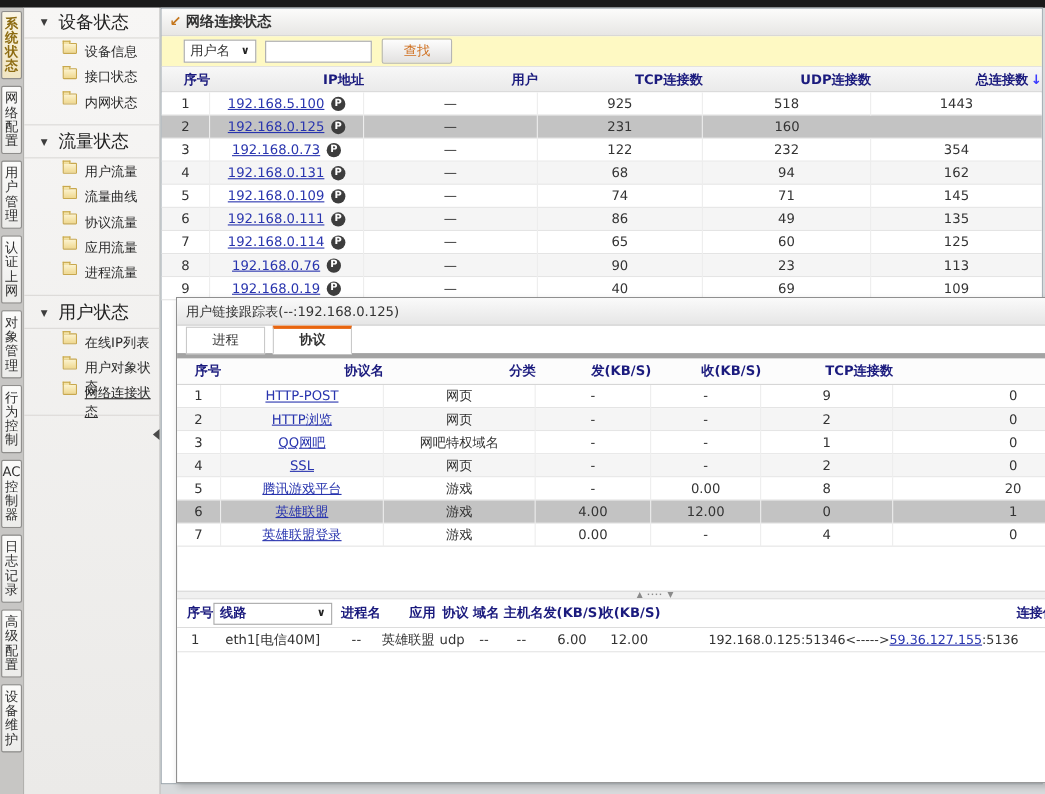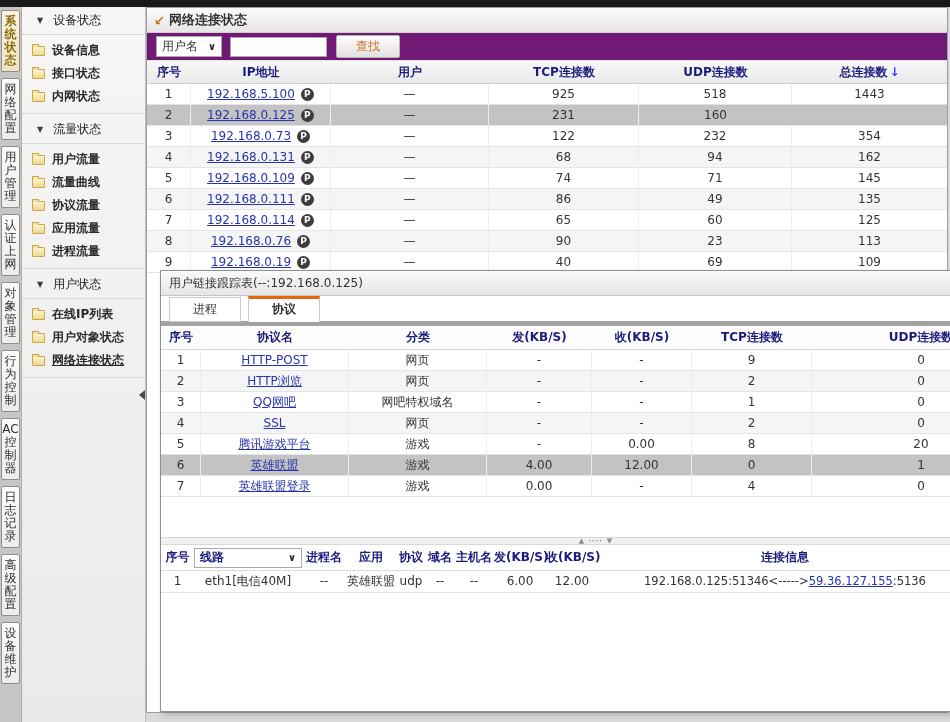--- a/index.html
+++ b/index.html
@@ -15,43 +15,43 @@
   .vtab { width:19px; margin:0 auto 6px; background:linear-gradient(#fbfbfa,#ececea); border:1px solid #8f8e8c; border-radius:2px; padding:4px 0; display:flex; flex-direction:column; align-items:center; cursor:pointer; }
   .vtab .seg { line-height:13px; font-size:12px; color:#2f2f2f; white-space:nowrap; }
   .vtab.active { background:linear-gradient(#faf5e4,#f0e5c2); }
   .vtab.active .seg { color:#8d6c12; font-weight:bold; }
 
   
   .sidebar { position:absolute; left:22px; top:7px; width:124px; height:715px; background:linear-gradient(#f7f6f5,#ebeae8); border-right:1px solid #c2c0bd; }
   .sgroup { border-bottom:1px solid #dbd9d6; padding-bottom:5px; margin-bottom:2px; }
   .sgroup-header { display:flex; align-items:center; height:28px; padding-left:15px; border-bottom:1px solid #dbd9d6; margin-bottom:4px; cursor:pointer; }
   .sgroup-arrow { font-size:8px; color:#3c3c3c; margin-right:10px; }
-  .sgroup-label { font-size:12px; color:#222; }
-  .sitem { display:flex; align-items:center; height:23px; padding-left:10px; cursor:pointer;font-weight:bold; }
+  .sgroup-label { font-size:16px; color:#222; }
+  .sitem { display:flex; align-items:flex-start; height:23px; padding-left:35px; cursor:pointer; }
   .sitem-label { color:#2a2a2a; }
   .sitem.active .sitem-label { text-decoration:underline; }
   .folder { width:13px; height:10px; background:linear-gradient(#fcf3cf,#efd88f); border:1px solid #c8a84e; border-radius:1px; position:relative; margin-right:7px; flex:none; }
   .folder::before { content:""; position:absolute; top:-3px; left:-1px; width:5px; height:2px; background:#f3e2a4; border:1px solid #c8a84e; border-bottom:none; }
 
   .collapse-handle { position:absolute; left:139px; top:390px; width:0; height:0; border-top:5px solid transparent; border-bottom:5px solid transparent; border-right:6px solid #4a4a4a; cursor:pointer; }
 
   
   .main { position:absolute; left:146px; top:7px; width:802px; height:706px; background:#fff; border:1px solid #96a0a8; }
   .main-header { height:25px; background:linear-gradient(#fcfcfb,#e7e6e4); border-bottom:1px solid #d2d0ce; display:flex; align-items:center; padding-left:7px; }
   .title-icon { color:#c4761d; font-weight:bold; font-size:13px; margin-right:4px; }
   .main-title { font-weight:bold; font-size:13px; color:#333; }
-  .search-row { height:28px; background:#701a75; display:flex; align-items:center; padding-left:9px; border-bottom:1px solid #e3e2e0; }
+  .search-row { height:28px; background:#fef9c3; display:flex; align-items:center; padding-left:20px; border-bottom:1px solid #e3e2e0; }
   .selectbox { width:66px; height:21px; background:#fff; border:1px solid #a9a9a9; display:flex; align-items:center; justify-content:space-between; padding:0 5px; cursor:pointer; }
   .chev { font-size:10px; font-weight:bold; color:#222; }
   .searchinput { width:97px; height:20px; border:1px solid #a9a9a9; margin-left:8px; padding:0 4px; font:inherit; }
   .btn { width:64px; height:23px; margin-left:9px; border:1px solid #b5b5b5; border-radius:2px; background:linear-gradient(#fdfdfd,#e2e1e0); color:#cf6f1f; text-align:center; line-height:21px; cursor:pointer; }
 
   
   .thead { display:grid; align-items:center; background:linear-gradient(#f7f7f7,#eaeaea); border-bottom:1px solid #cfcfcf; color:#1b1b7e; font-weight:bold; }
-  .thead .th { text-align:center; white-space:nowrap; }
+  .thead .th { text-align:right; white-space:nowrap; }
   .sort-arrow { color:#3b3bff; font-weight:bold; margin-left:2px; }
   .trow { display:grid; align-items:center; height:21px; border-bottom:1px solid #e4e4e4; background:#fff; cursor:pointer; }
   .trow.alt { background:#f5f5f5; }
   .trow.selected { background:#c3c3c3; }
   .trow > div { text-align:center; height:21px; line-height:21px; border-right:1px solid #ededed; overflow:visible; white-space:nowrap; }
   .trow > div:last-child { border-right:none; }
   .conn-grid { grid-template-columns:44px 140px 158px 150px 153px 1fr; }
   .conn-grid.thead { height:23px; }
   .link { color:#2834ae; text-decoration:underline; cursor:pointer; }
   .ipcell { display:flex; align-items:center; justify-content:center; gap:6px; }

